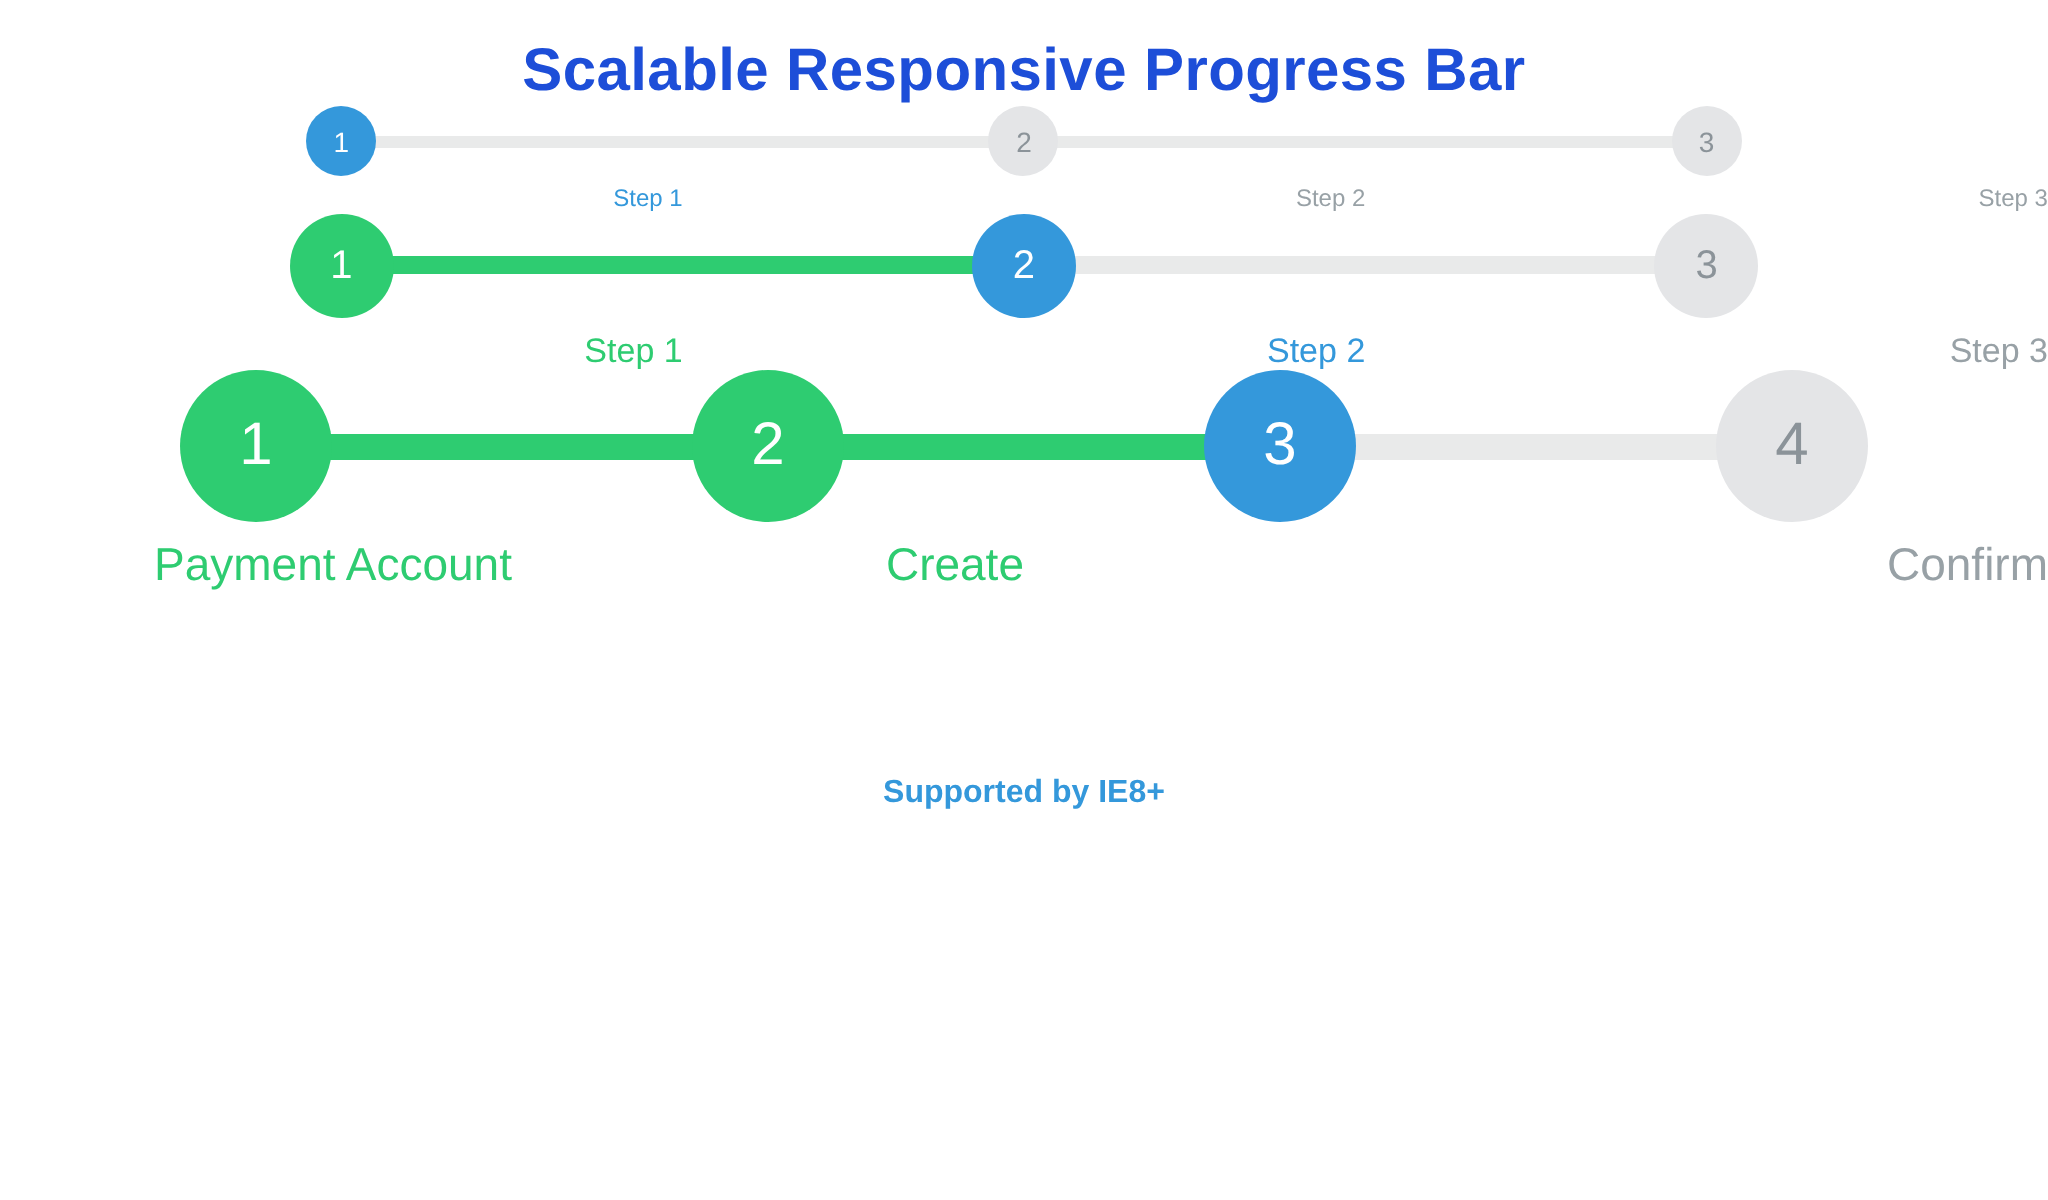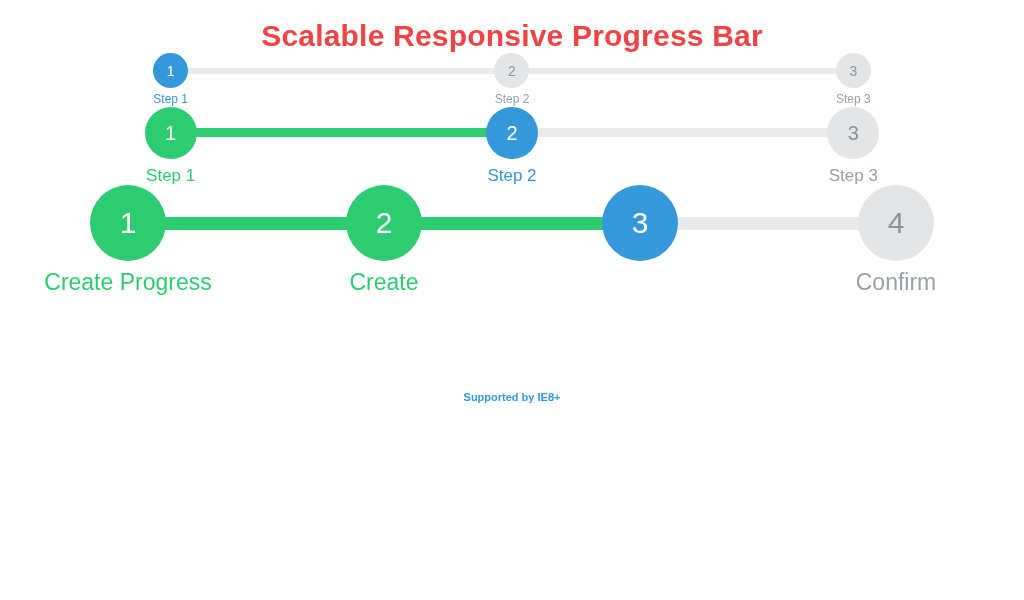--- a/index.html
+++ b/index.html
@@ -16,21 +16,21 @@
     background: #ffffff;
     overflow: hidden;
   }
   .page-title {
     margin: 0;
     padding-top: 19px;
     text-align: center;
     font-size: 30px;
     line-height: 34px;
     font-weight: bold;
-    color: #ef4444;
+    color: #1d4ed8;
     letter-spacing: 0.2px;
   }
 
   
   ul.progress {
     display: flex;
     list-style: none;
     margin: 0;
     padding: 0;
     width: 100%;
@@ -66,36 +66,37 @@
   }
   li.step:first-child .connector { display: none; }
   .connector.green { background: #2ecc71; }
   .connector.gray  { background: #e9eaea; }
   .step-label {
     display: block;
     margin-top: var(--gap);
     font-size: var(--lab);
     line-height: 1.15;
     color: #98a1a6;
+    text-align: right;
   }
   li.step.active .bubble   { background: #3498db; color: #ffffff; }
   li.step.active .step-label   { color: #3498db; }
   li.step.complete .bubble { background: #2ecc71; color: #ffffff; }
   li.step.complete .step-label { color: #2ecc71; }
   li.step.upcoming .bubble { background: #e4e5e7; color: #8b9399; }
 
   
   .bar-small  { --d: 35px; --t: 6px;  --num: 14px; --lab: 12px; --gap: 5px; margin-top: 48px; }
   .bar-medium { --d: 52px; --t: 9px;  --num: 20px; --lab: 17px; --gap: 7px; margin-top: 48px; }
   .bar-large  { --d: 76px; --t: 13px; --num: 30px; --lab: 23px; --gap: 8px; margin-top: 70px; }
 
   .support-note {
     margin-top: 94px;
     text-align: center;
-    font-size: 11px;
+    font-size: 16px;
     line-height: 14px;
     font-weight: bold;
     color: #3498db;
   }
 </style>
 </head>
 <body>
 
 <div class="page">
 
@@ -145,21 +146,21 @@
         </span>
       <span class="step-label">Step 3</span>
     </li>
   </ul>
 
   <ul class="progress bar-large">
     <li class="step complete">
       <span class="bubble">
           <span>1</span>
         </span>
-      <span class="step-label">Create Progress</span>
+      <span class="step-label">Payment Account</span>
     </li>
     <li class="step complete">
       <span class="connector green"></span>
       <span class="bubble">
           <span>2</span>
         </span>
       <span class="step-label">Create</span>
     </li>
     <li class="step active">
       <span class="connector green"></span>

